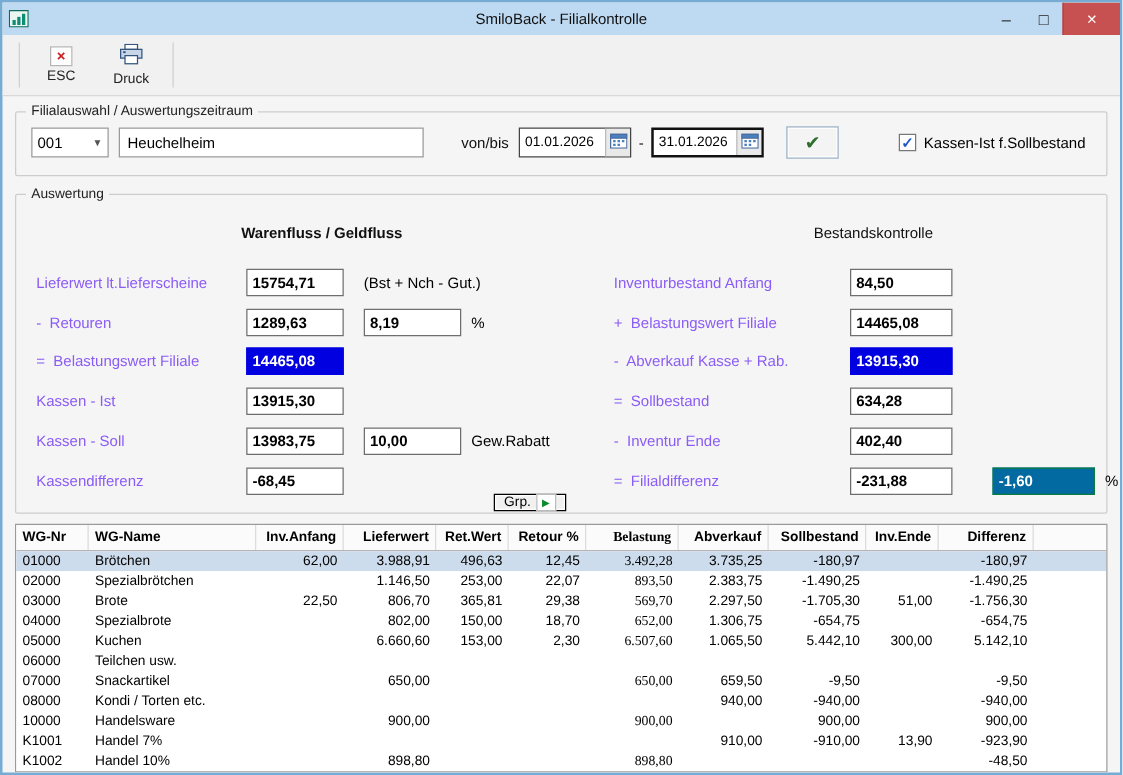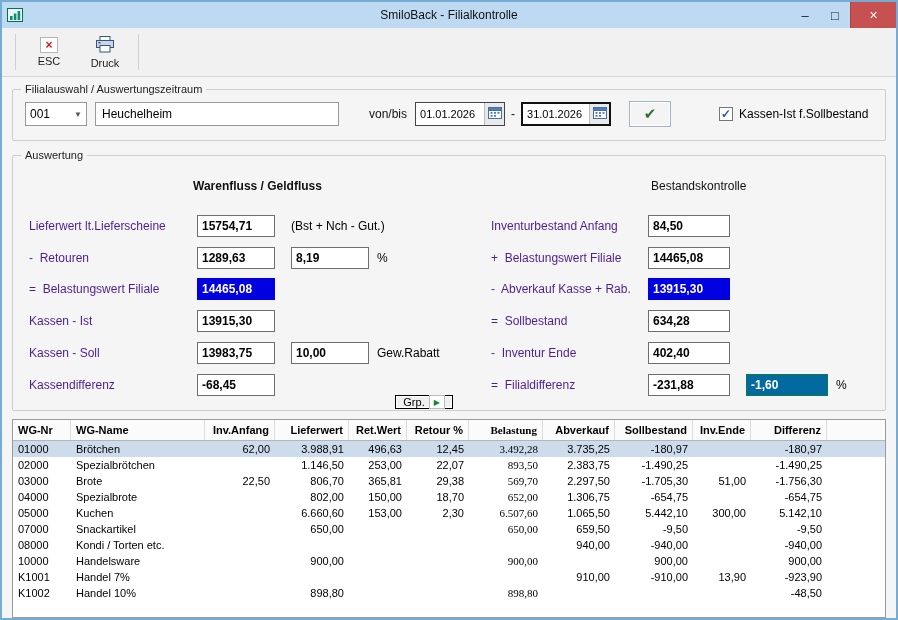--- a/index.html
+++ b/index.html
@@ -57,27 +57,27 @@
                align-items:center; justify-content:center; }
   .checkbox { display:flex; align-items:center; gap:6px; margin-left:48px; font-size:12px; }
   .cb-box { width:14px; height:14px; border:1px solid #777; background:#fff; color:#1d56c4;
             font-size:12px; line-height:12px; display:flex; align-items:center; justify-content:center; font-weight:bold; }
 
   
   .gb-ausw { height:262px; margin-top:8px; flex:0 0 auto; }
   .ausw-body { position:relative; width:100%; height:100%; }
   .col-header { position:absolute; font-size:12px; color:#111; }
   .stat-row { position:absolute; display:flex; align-items:center; height:22px; }
-  .stat-label { font-size:12px; color:#4c1d95; white-space:pre; }
+  .stat-label { font-size:12px; color:#8b5cf6; white-space:pre; }
   .stat-row.left .stat-label { width:168px; }
   .stat-row.right .stat-label { width:157px; }
   .stat-box { height:22px; border:1px solid #6e6e6e; background:#fff; font-size:12px; font-weight:bold;
               display:flex; align-items:center; padding-left:4px; color:#000; }
   .stat-row.left .stat-box { width:78px; }
-  .stat-row.right .stat-box { width:82px; }
+  .stat-row.right .stat-box { width:82px;margin-left:32px; }
   .stat-box.blue { background:#0000e0; color:#fff; border-color:#0000e0; }
   .stat-box.green { background:#0369a1; color:#fff; border-color:#0b7c3e; width:78px; }
   .stat-extra { font-size:12px; margin-left:16px; white-space:nowrap; }
   .stat-box2 { margin-left:16px; }
   .stat-suffix { font-size:12px; margin-left:8px; }
   .grp-btn { position:absolute; left:382px; top:234px; width:58px; height:14px; border:1px solid #000000;
              background:#f0f0f0; box-shadow:inset 0 0 0 1px #fff; display:flex; align-items:center;
              justify-content:center; gap:4px; font-size:11px; }
   .grp-icon { width:16px; height:14px; background:#fff; border:1px solid #bbb; color:#0a8a2a;
               font-size:8px; display:flex; align-items:center; justify-content:center; }
@@ -344,20 +344,33 @@
             <div class="cell c3">6.660,60</div>
             <div class="cell c4">153,00</div>
             <div class="cell c5">2,30</div>
             <div class="cell c6">6.507,60</div>
             <div class="cell c7">1.065,50</div>
             <div class="cell c8">5.442,10</div>
             <div class="cell c9">300,00</div>
             <div class="cell c10">5.142,10</div>
           </div>
           <div class="trow">
+            <div class="cell c0">06000</div>
+            <div class="cell c1">Teilchen usw.</div>
+            <div class="cell c2"></div>
+            <div class="cell c3"></div>
+            <div class="cell c4"></div>
+            <div class="cell c5"></div>
+            <div class="cell c6"></div>
+            <div class="cell c7"></div>
+            <div class="cell c8"></div>
+            <div class="cell c9"></div>
+            <div class="cell c10"></div>
+          </div>
+          <div class="trow">
             <div class="cell c0">07000</div>
             <div class="cell c1">Snackartikel</div>
             <div class="cell c2"></div>
             <div class="cell c3">650,00</div>
             <div class="cell c4"></div>
             <div class="cell c5"></div>
             <div class="cell c6">650,00</div>
             <div class="cell c7">659,50</div>
             <div class="cell c8">-9,50</div>
             <div class="cell c9"></div>

